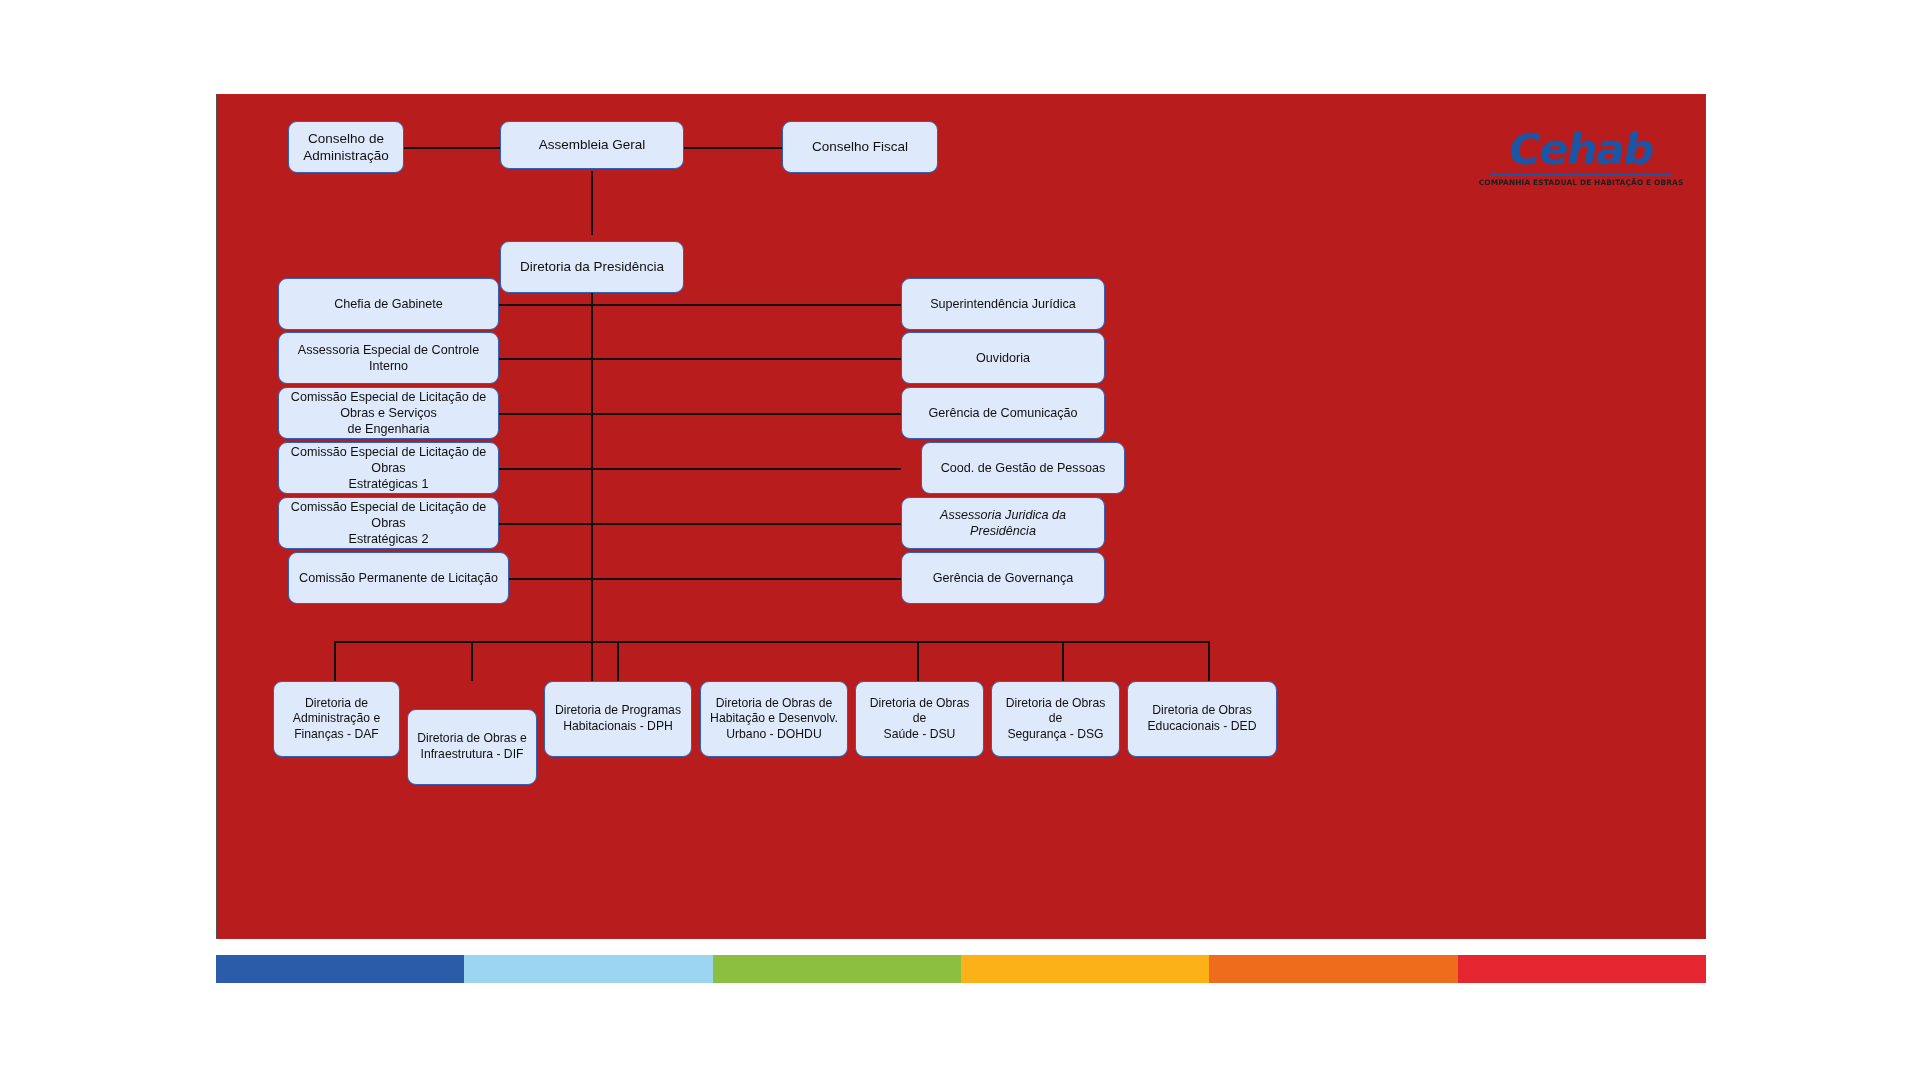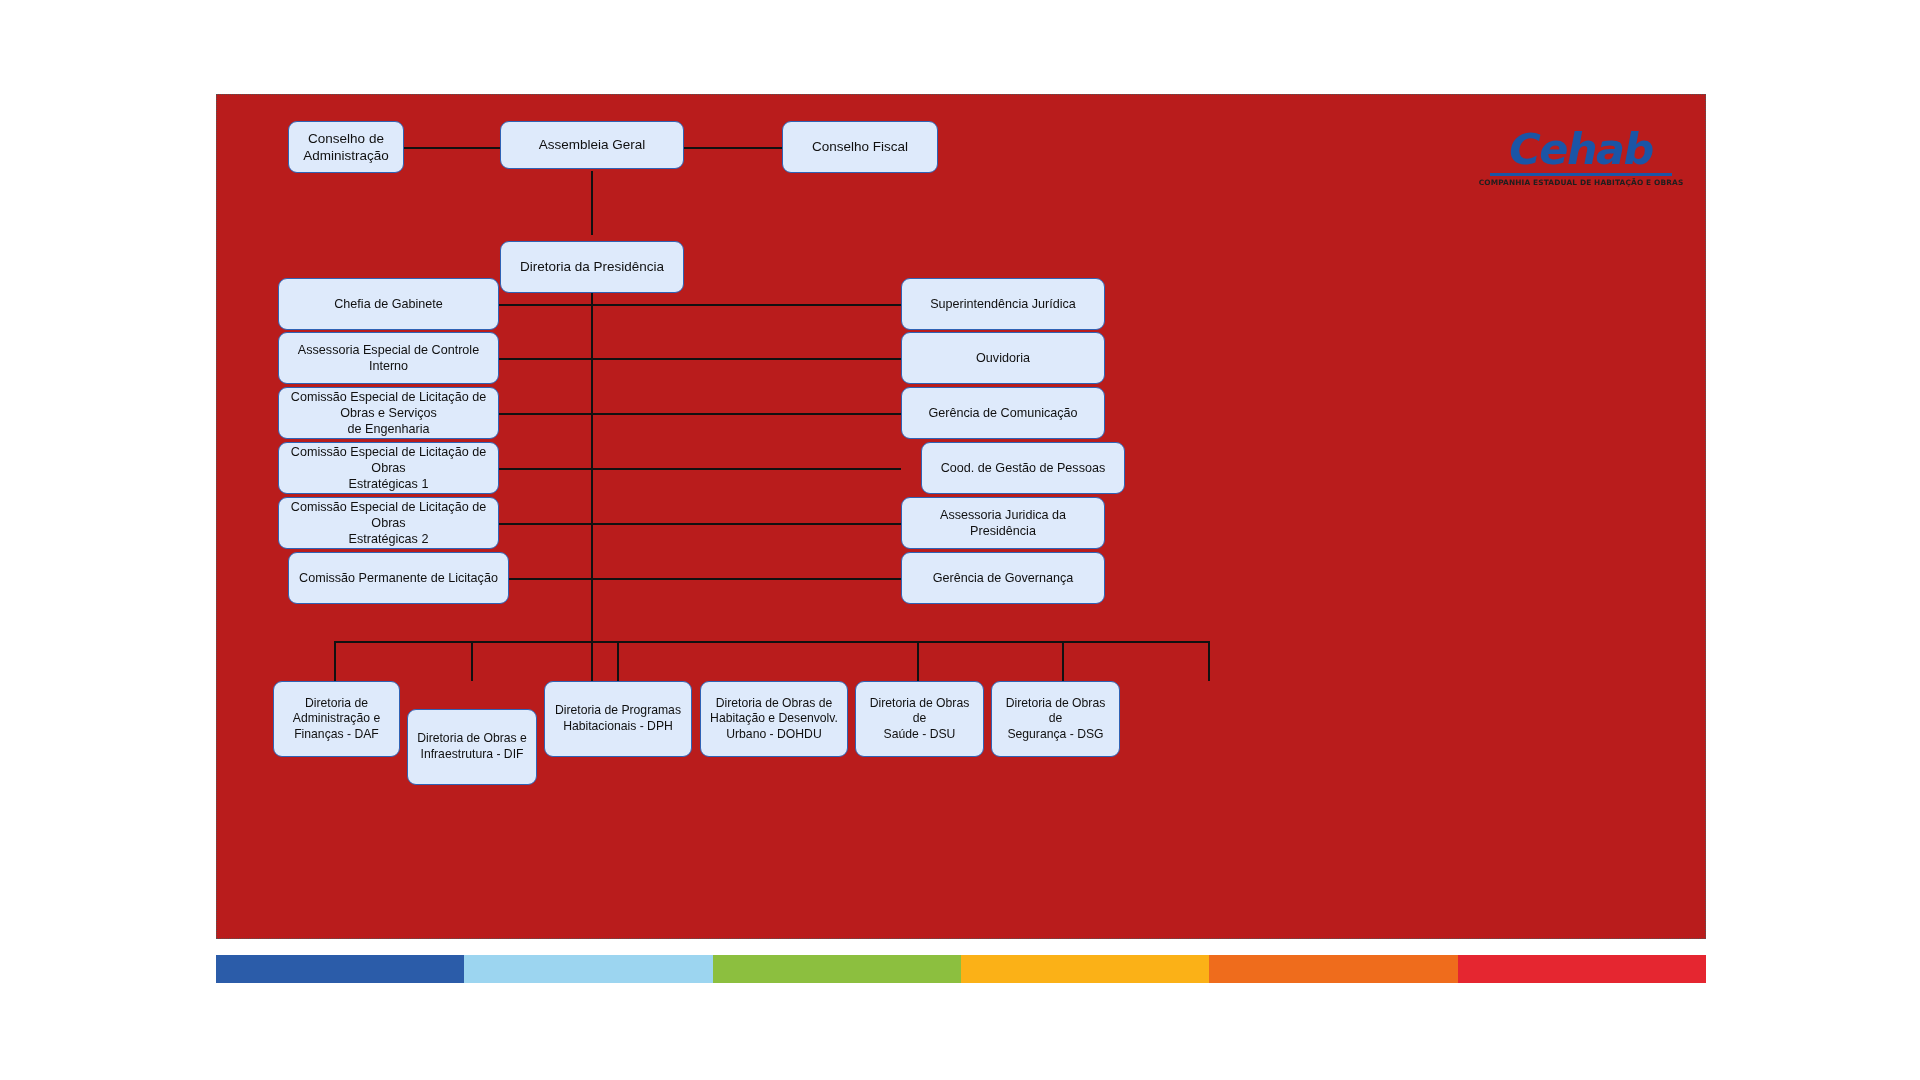--- a/index.html
+++ b/index.html
@@ -153,37 +153,39 @@
     <div class="node small" style="left:61px; top:347px; width:221px; height:52px;">Comissão Especial de Licitação de Obras
 Estratégicas 1</div>
     <div class="node small" style="left:61px; top:402px; width:221px; height:52px;">Comissão Especial de Licitação de Obras
 Estratégicas 2</div>
     <div class="node small" style="left:61px; top:457px; width:221px; height:52px;margin-left:10px;">Comissão Permanente de Licitação</div>
 
     <div class="node small" style="left:684px; top:183px; width:204px; height:52px;">Superintendência Jurídica</div>
     <div class="node small" style="left:684px; top:237px; width:204px; height:52px;">Ouvidoria</div>
     <div class="node small" style="left:684px; top:292px; width:204px; height:52px;">Gerência de Comunicação</div>
     <div class="node small" style="left:684px; top:347px; width:204px; height:52px;margin-left:20px;">Cood. de Gestão de Pessoas</div>
-    <div class="node small" style="left:684px; top:402px; width:204px; height:52px;">Assessoria Juridica da Presidência</div>
+    <div class="node small" style="left:684px; top:402px; width:204px; height:52px;font-style:italic;">Assessoria Juridica da Presidência</div>
     <div class="node small" style="left:684px; top:457px; width:204px; height:52px;">Gerência de Governança</div>
 
     <div class="node tiny" style="left:56px; top:586px; width:127px; height:76px;">Diretoria de
 Administração e
 Finanças - DAF</div>
     <div class="node tiny" style="left:190px; top:586px; width:130px; height:76px;margin-top:28px;">Diretoria de Obras e
 Infraestrutura - DIF</div>
     <div class="node tiny" style="left:327px; top:586px; width:148px; height:76px;">Diretoria de Programas
 Habitacionais - DPH</div>
     <div class="node tiny" style="left:483px; top:586px; width:148px; height:76px;">Diretoria de Obras de
 Habitação e Desenvolv.
 Urbano - DOHDU</div>
     <div class="node tiny" style="left:638px; top:586px; width:129px; height:76px;">Diretoria de Obras de
 Saúde - DSU</div>
     <div class="node tiny" style="left:774px; top:586px; width:129px; height:76px;">Diretoria de Obras de
 Segurança - DSG</div>
+    <div class="node tiny" style="left:910px; top:586px; width:150px; height:76px;">Diretoria de Obras
+Educacionais - DED</div>
 
   </div>
 
   <div id="logo">
     <div class="wordmark">Cehab</div>
     <div class="rule"></div>
     <div class="tagline">COMPANHIA ESTADUAL DE HABITAÇÃO E OBRAS</div>
   </div>
 
   <div id="colorbar">

